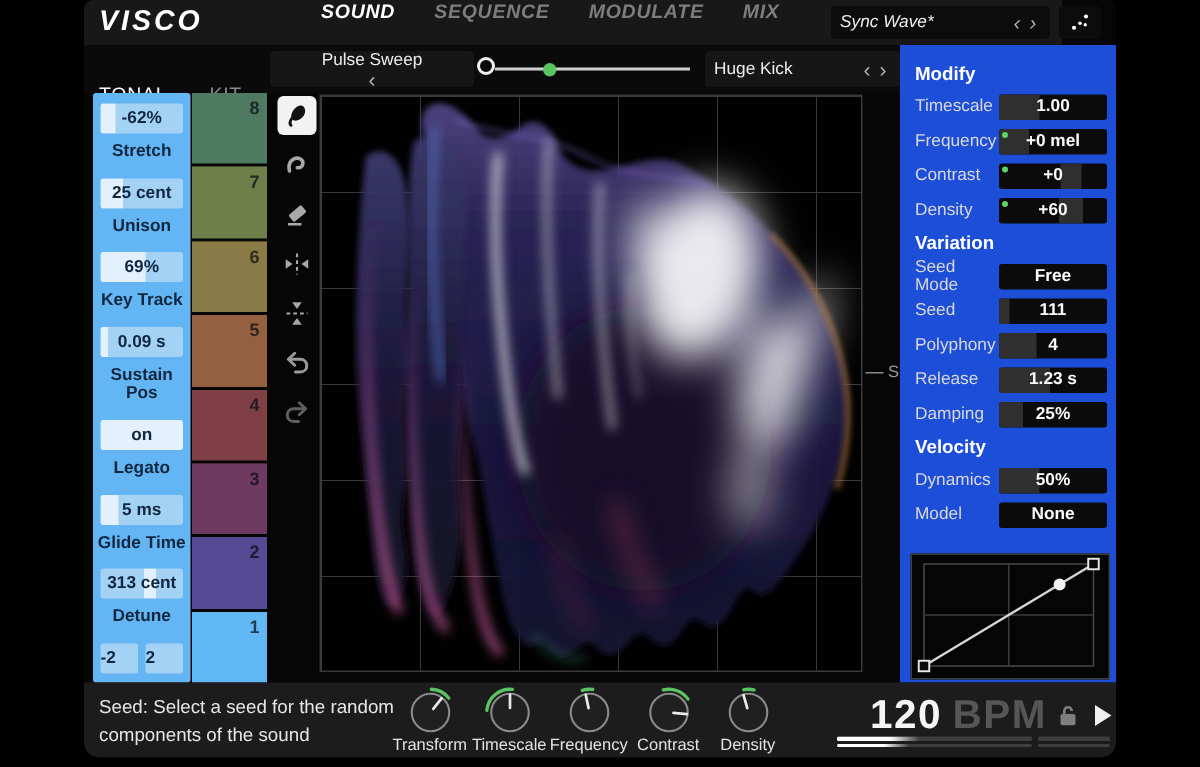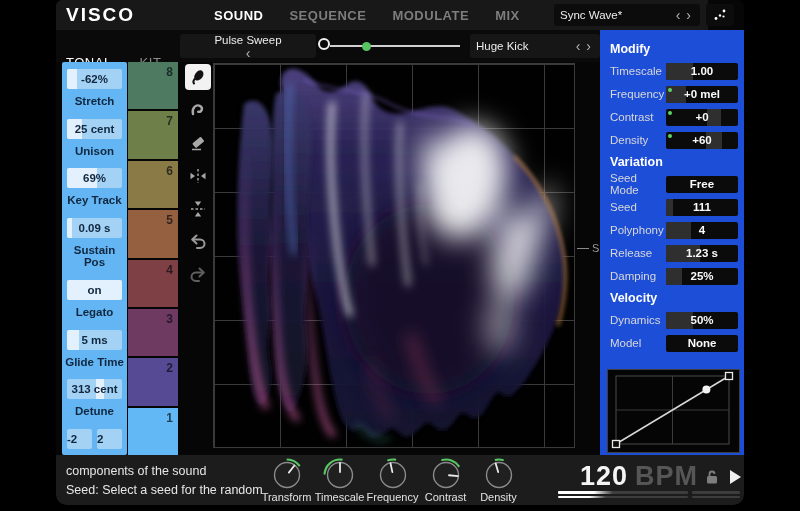--- a/index.html
+++ b/index.html
@@ -1,22 +1,22 @@
 <!DOCTYPE html>
 <html><head>
 <meta charset="utf-8">
 <style>
   html,body{margin:0;padding:0;background:#000;width:800px;height:511px;overflow:hidden;
     font-family:"Liberation Sans",sans-serif;-webkit-font-smoothing:antialiased;}
   #window{position:absolute;left:56px;top:0;width:688px;height:505px;background:#060606;
     border-radius:6px 6px 10px 10px;overflow:hidden;}
   
-  .topbar{position:absolute;left:0;top:0;width:652px;height:30px;background:#181818;display:flex;align-items:center;}
+  .topbar{position:absolute;left:0;top:0;width:652px;height:30px;background:#181818;display:flex;align-items:center;font-style:italic;}
   .logo{position:absolute;left:10px;top:4px;font-size:19px;font-weight:bold;letter-spacing:2px;color:#fff;}
-  .nav{position:absolute;left:158px;top:0;height:30px;display:flex;align-items:center;gap:26px;}
+  .nav{position:absolute;left:158px;top:0;height:30px;display:flex;gap:26px;}
   .nav .tab{font-size:13px;font-weight:bold;letter-spacing:.5px;color:#7d7d7d;cursor:default;}
   .nav .tab.active{color:#fff;}
   .preset{position:absolute;left:498px;top:4px;width:146px;height:22px;background:#0c0c0c;border-radius:3px;
     display:flex;align-items:center;padding:0 6px;box-sizing:border-box;}
   .preset .pv{flex:1;font-size:11.5px;color:#ececec;}
   .chev{color:#b5b5b5;font-size:14px;line-height:1;padding:0 3px;cursor:default;}
   .dotsbtn{position:absolute;left:650px;top:4px;width:28px;height:22px;background:#0c0c0c;border-radius:3px;
     display:flex;align-items:center;justify-content:center;}
   
   .row2{position:absolute;left:0;top:30px;width:688px;height:32px;background:#0a0a0a;}
@@ -420,22 +420,22 @@
           <polyline points="8,74 121,6" stroke="#d8d8d8" stroke-width="1.5" fill="none"></polyline>
           <rect x="4.5" y="70.5" width="7" height="7" fill="#0a0a0a" stroke="#e8e8e8" stroke-width="1.3"></rect>
           <rect x="117.5" y="2.5" width="7" height="7" fill="#0a0a0a" stroke="#e8e8e8" stroke-width="1.3"></rect>
           <circle cx="98.4" cy="19.599999999999994" r="4" fill="#f2f2f2"></circle>
         </svg>
     </div>
   </div>
 
   <div class="footer">
     <div class="tooltip">
+      <div>Seed: Select a seed for the random</div>
       <div>components of the sound</div>
-      <div>Seed: Select a seed for the random</div>
     </div>
     <div class="knobs">
       <div class="knob">
         <svg class="ksvg" width="38" height="36" viewBox="0 0 38 36">
             <circle cx="19" cy="18" r="12.5" fill="#202020" stroke="#8a8a8a" stroke-width="1.4"></circle>
             <line x1="20.846984425976974" y1="15.635967739179833" x2="26.387937703907898" y2="8.543870956719335" stroke="#eaeaea" stroke-width="1.8" stroke-linecap="round"></line>
             <path d="M19.540942198888764,2.5094421812040153 A15.5,15.5 0 0 1 31.214166680904192,8.457247132452297" stroke="#58c562" stroke-width="2.2" fill="none" stroke-linecap="round"></path>
           </svg>
         <span class="klbl">Transform</span>
       </div>

